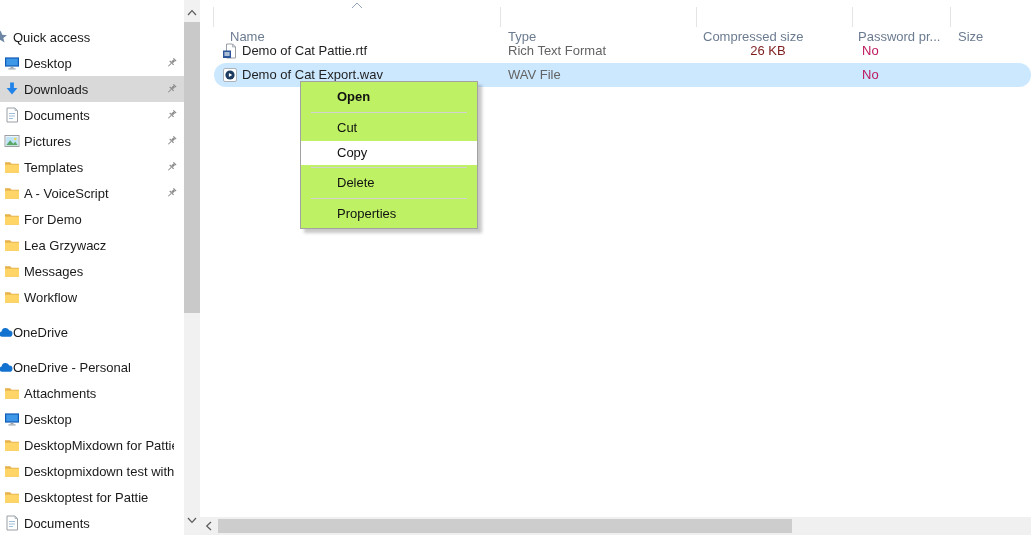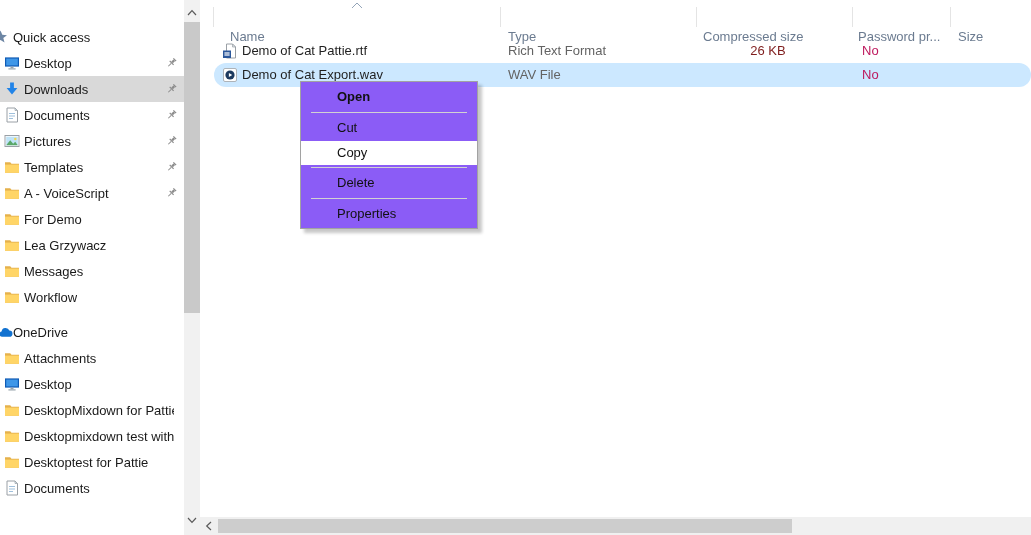--- a/index.html
+++ b/index.html
@@ -46,21 +46,21 @@
     color:#7f1d1d;text-align:center;}
   .f-pass{position:absolute;left:648px;top:0;height:24px;line-height:24px;color:#be185d;}
   .f-size{position:absolute;left:744px;top:0;height:24px;line-height:24px;color:#636363;}
   
   .hscroll{position:absolute;left:0;right:0;top:517px;height:18px;background:#f0f0f0;}
   .harrow{position:absolute;left:0;top:0;width:17px;height:18px;display:flex;
     align-items:center;justify-content:center;}
   .hthumb{position:absolute;left:18px;top:2px;width:574px;height:14px;background:#cdcdcd;}
   
   .context-menu{position:absolute;left:300px;top:81px;width:178px;box-sizing:border-box;
-    background:#8b5cf6;border:1px solid #a2a2a2;padding:2px 0 1px 0;
+    background:#bef264;border:1px solid #a2a2a2;padding:2px 0 1px 0;
     box-shadow:4px 4px 3px rgba(0,0,0,0.22);z-index:50;}
   .menu-item{height:26px;line-height:26px;padding-left:36px;font-size:13px;
     color:#111;cursor:default;white-space:nowrap;}
   .menu-item.bold{font-weight:bold;}
   .menu-item.hover{background:#ffffff;height:24px;line-height:24px;}
   .menu-sep{height:1px;background:#d2d2d2;margin:2px 10px;}
 </style>
 </head>
 <body>
 
@@ -196,20 +196,26 @@
               <path d="M1 3.2h5.2l1.3 1.6H15v9H1z" fill="#e5b14c"></path>
               <path d="M1 5.6h14v8.2H1z" fill="#ffd567"></path>
             </svg></span>
           <span class="s-label">Workflow</span>
         </div>
         <div class="side-item section gap">
           <span class="s-icon"><svg width="15" height="15" viewBox="0 0 16 16">
               <path d="M12.1 12.6H4.4a2.9 2.9 0 01-.6-5.7 4.3 4.3 0 018.3-1 3.3 3.3 0 010 6.7z" fill="#1272d0"></path>
             </svg></span>
           <span class="s-label">OneDrive</span>
+        </div>
+        <div class="side-item section gap">
+          <span class="s-icon"><svg width="15" height="15" viewBox="0 0 16 16">
+              <path d="M12.1 12.6H4.4a2.9 2.9 0 01-.6-5.7 4.3 4.3 0 018.3-1 3.3 3.3 0 010 6.7z" fill="#1272d0"></path>
+            </svg></span>
+          <span class="s-label">OneDrive - Personal</span>
         </div>
         <div class="side-item">
           <span class="s-icon"><svg width="16" height="16" viewBox="0 0 16 16">
               <path d="M1 3.2h5.2l1.3 1.6H15v9H1z" fill="#e5b14c"></path>
               <path d="M1 5.6h14v8.2H1z" fill="#ffd567"></path>
             </svg></span>
           <span class="s-label">Attachments</span>
         </div>
         <div class="side-item">
           <span class="s-icon"><svg width="16" height="16" viewBox="0 0 16 16">

